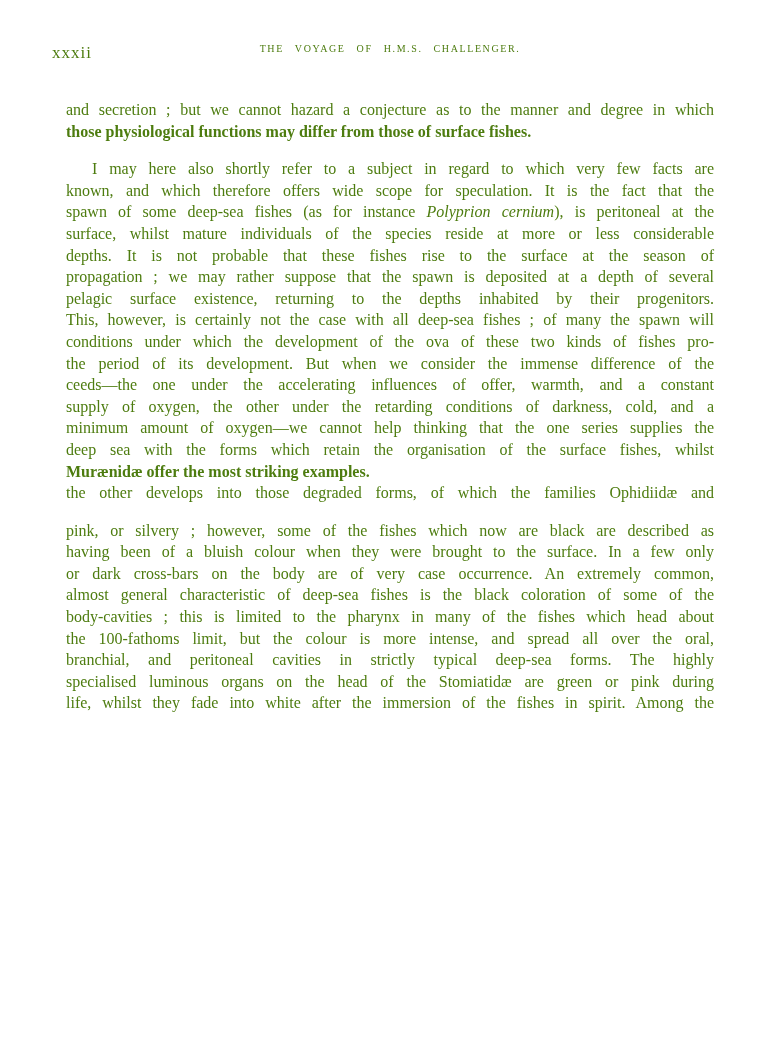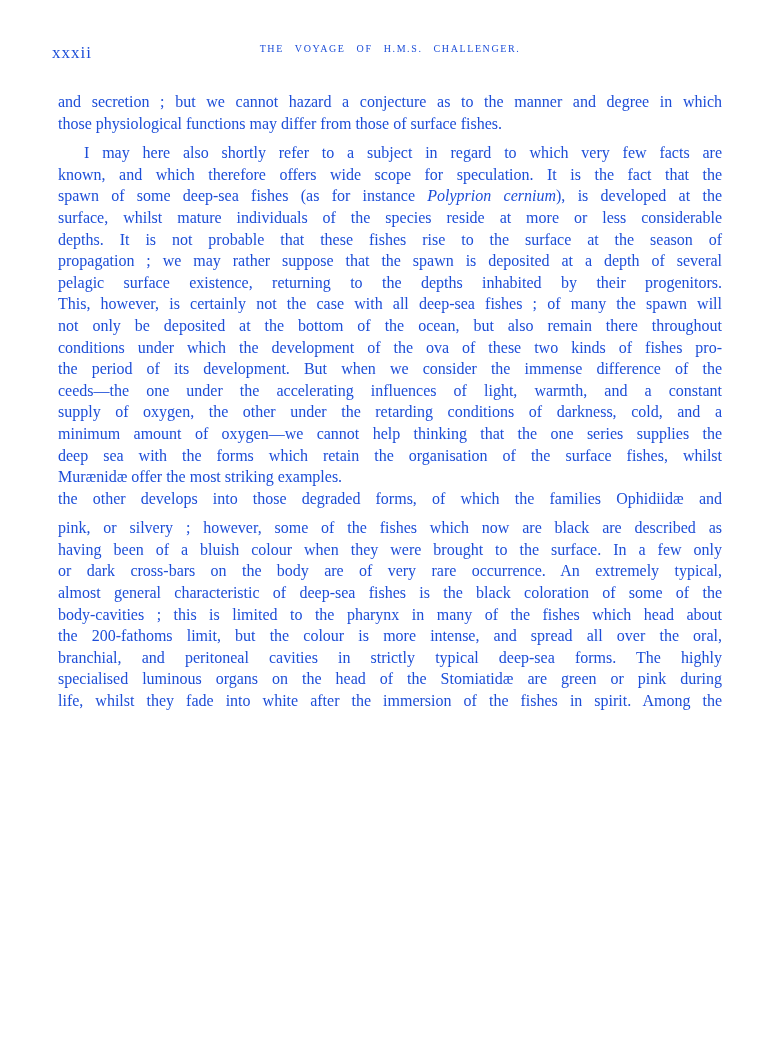--- a/index.html
+++ b/index.html
@@ -3,21 +3,21 @@
 <meta charset="utf-8">
 <style>
   html, body { margin: 0; padding: 0; background: #e8e8e8; }
   .page {
     position: relative;
     width: 776px;
     height: 1050px;
     margin: 0 auto;
     background: #ffffff;
     font-family: "Liberation Serif", "DejaVu Serif", serif;
-    color: #1d4ed8;
+    color: #4d7c0f;
     overflow: hidden;
   }
   .page-header {
     position: absolute;
     top: 43px;
     left: 50px;
     width: 680px;
     height: 20px;
   }
   .page-number {
@@ -34,74 +34,74 @@
     font-weight: 400;
     letter-spacing: 1.6px;
     word-spacing: 7px;
   }
   .text-column {
     position: absolute;
     top: 83px;
     left: 50px;
     width: 680px;
   }
-  .para { margin: 8px; padding: 0; }
+  .para { margin: 16px; padding: 0; }
   .line {
     font-size: 16px;
     line-height: 21.6px;
     height: 21.6px;
     text-align: justify;
     text-align-last: justify;
     white-space: nowrap;
     overflow: visible;
   }
   .line-last {
     text-align-last: left;
     white-space: normal;
+    font-weight: bold;
   }
   .line-indent { text-indent: 26px; }
   .line i { }
 </style>
 </head>
 <body>
 
 <div class="page">
   <div class="page-header">
     <span class="page-number">xxxii</span>
     <span class="running-title">THE VOYAGE OF H.M.S. CHALLENGER.</span>
   </div>
   <div class="text-column">
       <div class="para">
         <div class="line"><span>and secretion ; but we cannot hazard a conjecture as to the manner and degree in which</span></div>
         <div class="line line-last"><span>those physiological functions may differ from those of surface fishes.</span></div>
       </div>
       <div class="para">
         <div class="line line-indent"><span>I may here also shortly refer to a subject in regard to which very few facts are</span></div>
         <div class="line"><span>known, and which therefore offers wide scope for speculation. It is the fact that the</span></div>
-        <div class="line"><span>spawn of some deep-sea fishes (as for instance </span><i>Polyprion cernium</i><span>), is developed at the</span></div>
+        <div class="line"><span>spawn of some deep-sea fishes (as for instance </span><i>Polyprion cernium</i><span>), is peritoneal at the</span></div>
         <div class="line"><span>surface, whilst mature individuals of the species reside at more or less considerable</span></div>
         <div class="line"><span>depths. It is not probable that these fishes rise to the surface at the season of</span></div>
         <div class="line"><span>propagation ; we may rather suppose that the spawn is deposited at a depth of several</span></div>
         <div class="line"><span>pelagic surface existence, returning to the depths inhabited by their progenitors.</span></div>
         <div class="line"><span>This, however, is certainly not the case with all deep-sea fishes ; of many the spawn will</span></div>
-        <div class="line"><span>not only be deposited at the bottom of the ocean, but also remain there throughout</span></div>
         <div class="line"><span>conditions under which the development of the ova of these two kinds of fishes pro-</span></div>
         <div class="line"><span>the period of its development. But when we consider the immense difference of the</span></div>
-        <div class="line"><span>ceeds—the one under the accelerating influences of light, warmth, and a constant</span></div>
+        <div class="line"><span>ceeds—the one under the accelerating influences of offer, warmth, and a constant</span></div>
         <div class="line"><span>supply of oxygen, the other under the retarding conditions of darkness, cold, and a</span></div>
         <div class="line"><span>minimum amount of oxygen—we cannot help thinking that the one series supplies the</span></div>
         <div class="line"><span>deep sea with the forms which retain the organisation of the surface fishes, whilst</span></div>
         <div class="line line-last"><span>Murænidæ offer the most striking examples.</span></div>
         <div class="line"><span>the other develops into those degraded forms, of which the families Ophidiidæ and</span></div>
       </div>
       <div class="para">
         <div class="line"><span>pink, or silvery ; however, some of the fishes which now are black are described as</span></div>
         <div class="line"><span>having been of a bluish colour when they were brought to the surface. In a few only</span></div>
-        <div class="line"><span>or dark cross-bars on the body are of very rare occurrence. An extremely typical,</span></div>
+        <div class="line"><span>or dark cross-bars on the body are of very case occurrence. An extremely common,</span></div>
         <div class="line"><span>almost general characteristic of deep-sea fishes is the black coloration of some of the</span></div>
         <div class="line"><span>body-cavities ; this is limited to the pharynx in many of the fishes which head about</span></div>
-        <div class="line"><span>the 200-fathoms limit, but the colour is more intense, and spread all over the oral,</span></div>
+        <div class="line"><span>the 100-fathoms limit, but the colour is more intense, and spread all over the oral,</span></div>
         <div class="line"><span>branchial, and peritoneal cavities in strictly typical deep-sea forms. The highly</span></div>
         <div class="line"><span>specialised luminous organs on the head of the Stomiatidæ are green or pink during</span></div>
         <div class="line"><span>life, whilst they fade into white after the immersion of the fishes in spirit. Among the</span></div>
       </div>
     </div>
 </div>
 
 </body></html>

